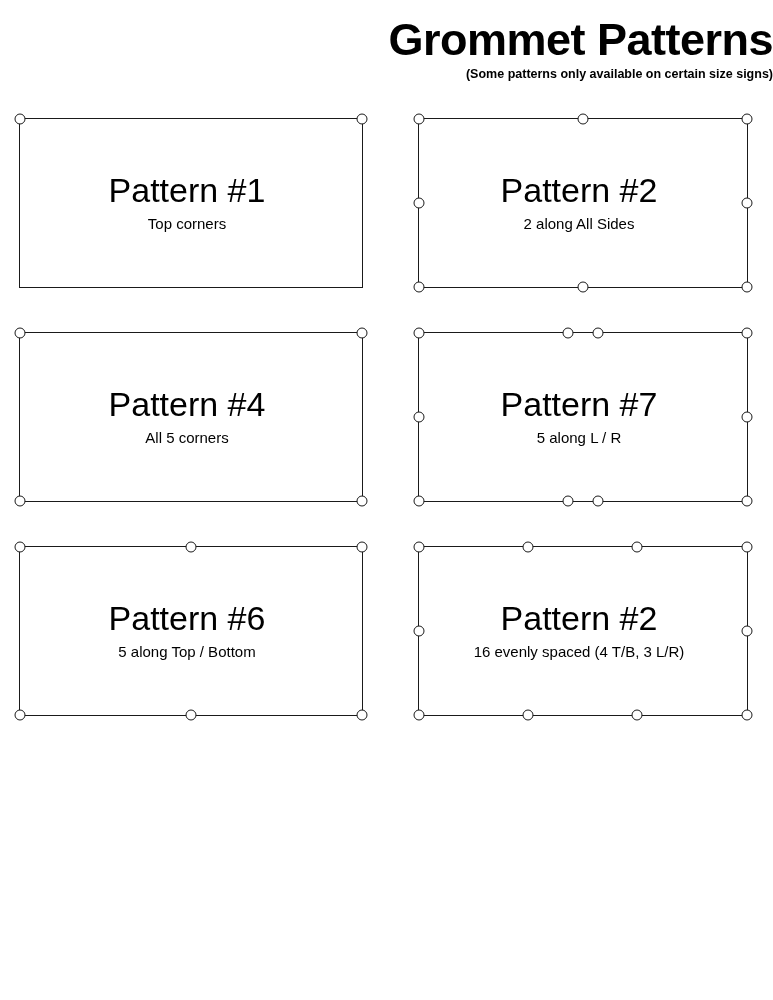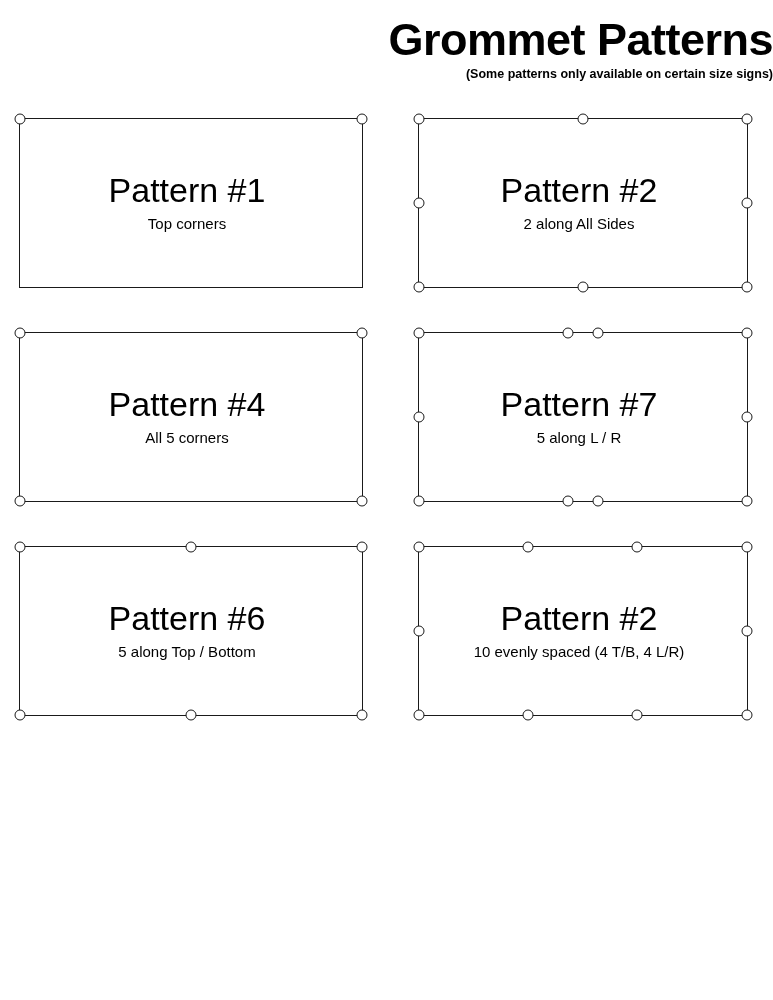--- a/index.html
+++ b/index.html
@@ -182,21 +182,21 @@
           <span class="grommet" style="left: 100%; top: 0%;"></span>
           <span class="grommet" style="left: 0%; top: 100%;"></span>
           <span class="grommet" style="left: 50%; top: 100%;"></span>
           <span class="grommet" style="left: 100%; top: 100%;"></span>
         </div>
       </div>
       <div class="cell right">
         <div class="panel">
           <div class="labels">
             <div class="pattern-name">Pattern #2</div>
-            <div class="pattern-desc">10 evenly spaced (4 T/B, 4 L/R)</div>
+            <div class="pattern-desc">16 evenly spaced (4 T/B, 3 L/R)</div>
           </div>
           <span class="grommet" style="left: 0%; top: 0%;"></span>
           <span class="grommet" style="left: 33.3%; top: 0%;"></span>
           <span class="grommet" style="left: 66.6%; top: 0%;"></span>
           <span class="grommet" style="left: 100%; top: 0%;"></span>
           <span class="grommet" style="left: 0%; top: 50%;"></span>
           <span class="grommet" style="left: 100%; top: 50%;"></span>
           <span class="grommet" style="left: 0%; top: 100%;"></span>
           <span class="grommet" style="left: 33.3%; top: 100%;"></span>
           <span class="grommet" style="left: 66.6%; top: 100%;"></span>

